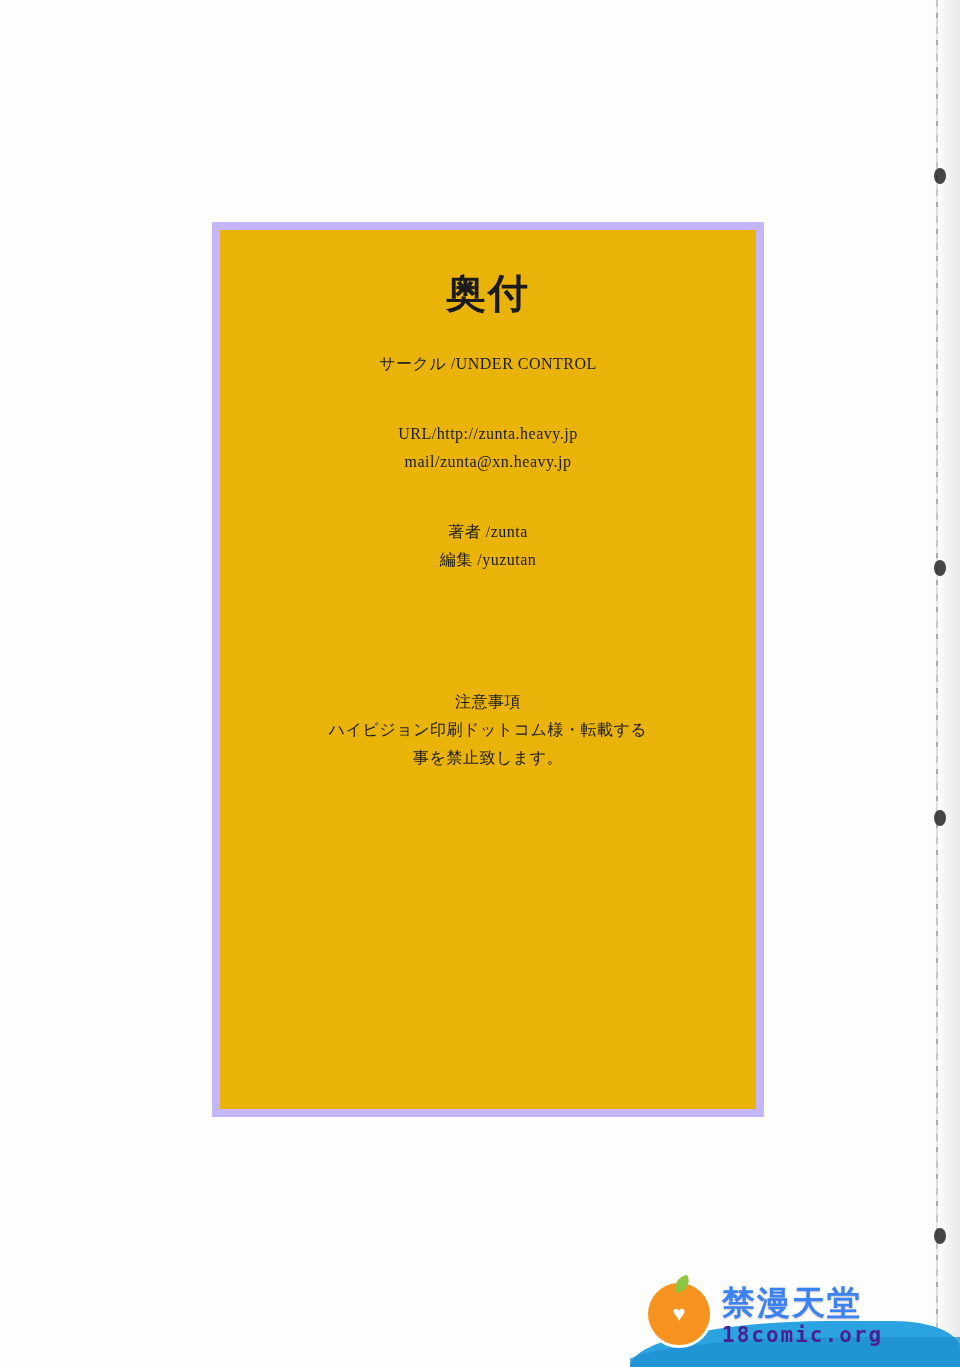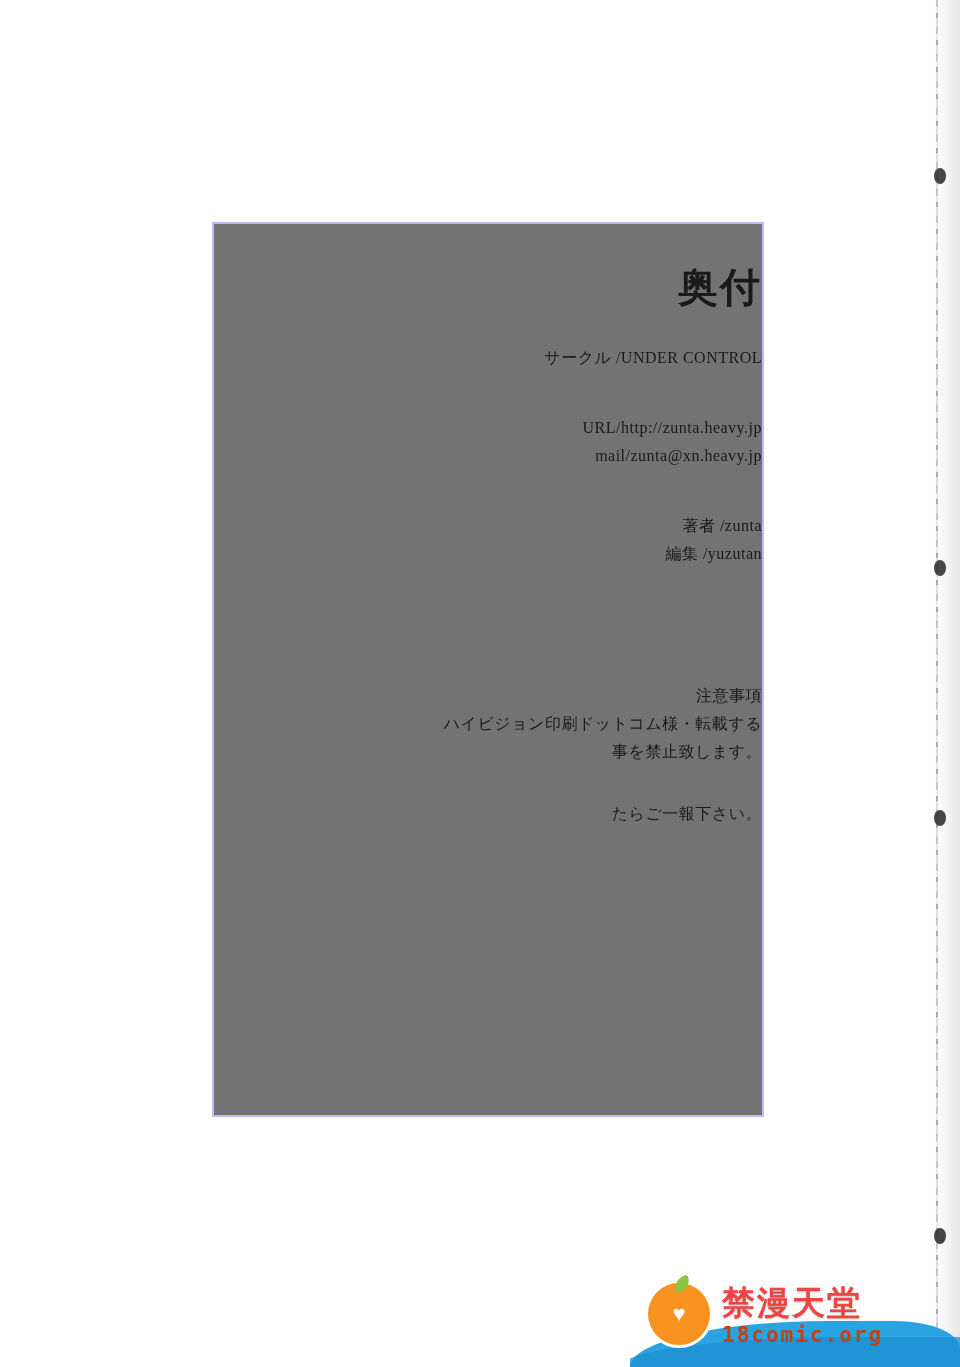--- a/index.html
+++ b/index.html
@@ -57,26 +57,26 @@
     opacity: .88;
   }
 
   
   .colophon-box {
     position: absolute;
     left: 212px;
     top: 222px;
     width: 552px;
     height: 895px;
-    border: 2px solid #c4b5fd;
+    border: 8px solid #c4b5fd;
     box-sizing: border-box;
-    background: #737373;
+    background: #eab308;
     display: flex;
     flex-direction: column;
-    align-items: flex-end;
+    align-items: center;
     text-align: center;
   }
 
   .colophon-title {
     font-size: 40px;
     font-weight: bold;
     letter-spacing: 2px;
     margin-top: 42px;
     line-height: 1.1;
   }
@@ -144,32 +144,32 @@
     width: 16px;
     height: 14px;
     background: #8cc63f;
     border-radius: 80% 10% 80% 10%;
     transform: rotate(-20deg);
   }
   .wm-text {
     position: absolute;
     left: 92px;
     top: 6px;
-    color: #ef4444;
+    color: #3b82f6;
     font-family: "DejaVu Sans", sans-serif;
     font-weight: bold;
     font-size: 33px;
     letter-spacing: 2px;
     text-shadow: 0 1px 2px rgba(0,0,0,.25);
   }
   .wm-sub {
     position: absolute;
     left: 92px;
     top: 48px;
-    color: #c2410c;
+    color: #4c1d95;
     font-family: "DejaVu Sans Mono", monospace;
     font-weight: bold;
     font-size: 21px;
     letter-spacing: 2px;
   }
 </style>
 </head>
 <body>
 
 <div class="page-scan">
@@ -200,21 +200,20 @@
     <div class="sp-42"></div>
 
     <div class="sp-42"></div>
 
     <div class="sp-30"></div>
     <div class="line">注意事項</div>
     <div class="line">ハイビジョン印刷ドットコム様・転載する</div>
     <div class="line">事を禁止致します。</div>
 
     <div class="sp-34"></div>
-    <div class="line">たらご一報下さい。</div>
 
   </div>
 
   <div class="watermark">
     <div class="wm-wave"></div>
     <div class="wm-wave2"></div>
     <div class="wm-badge">
       <span class="heart">♥</span>
     </div>
     <div class="wm-leaf"></div>

